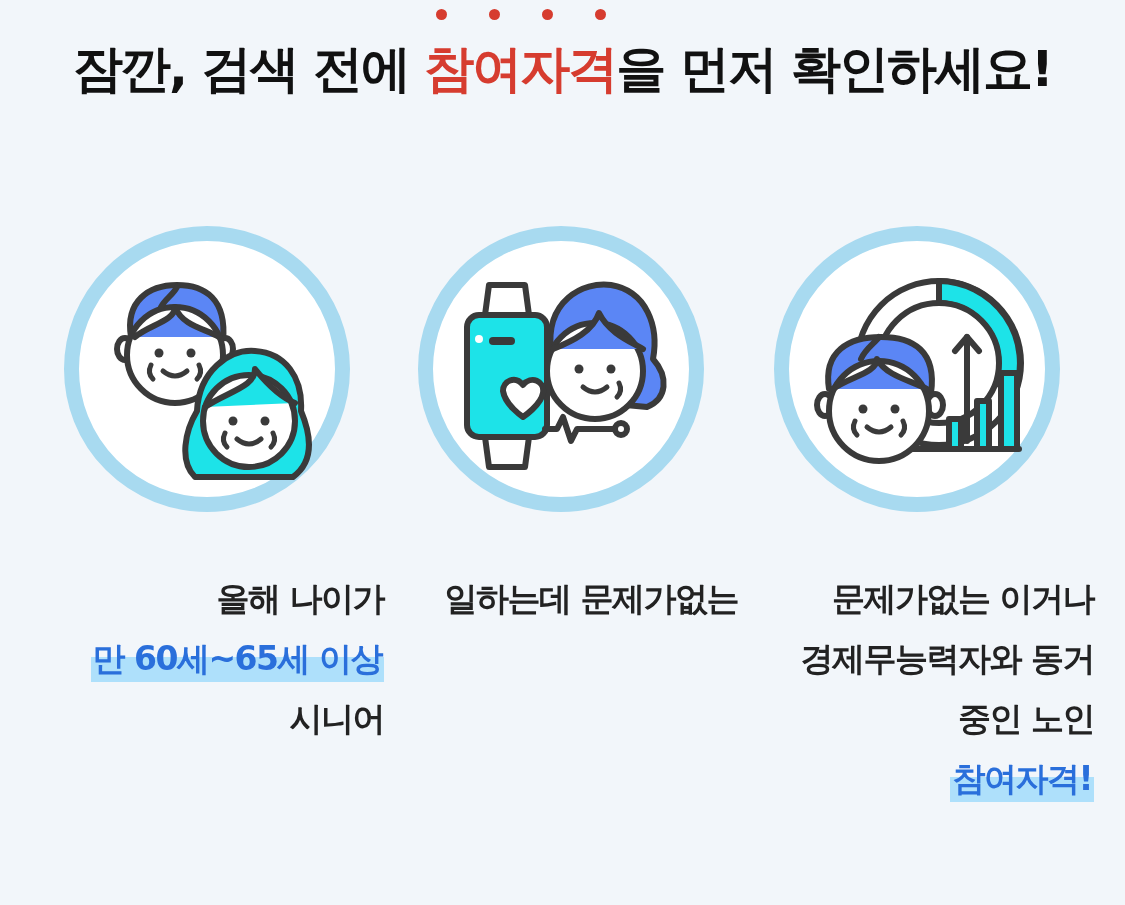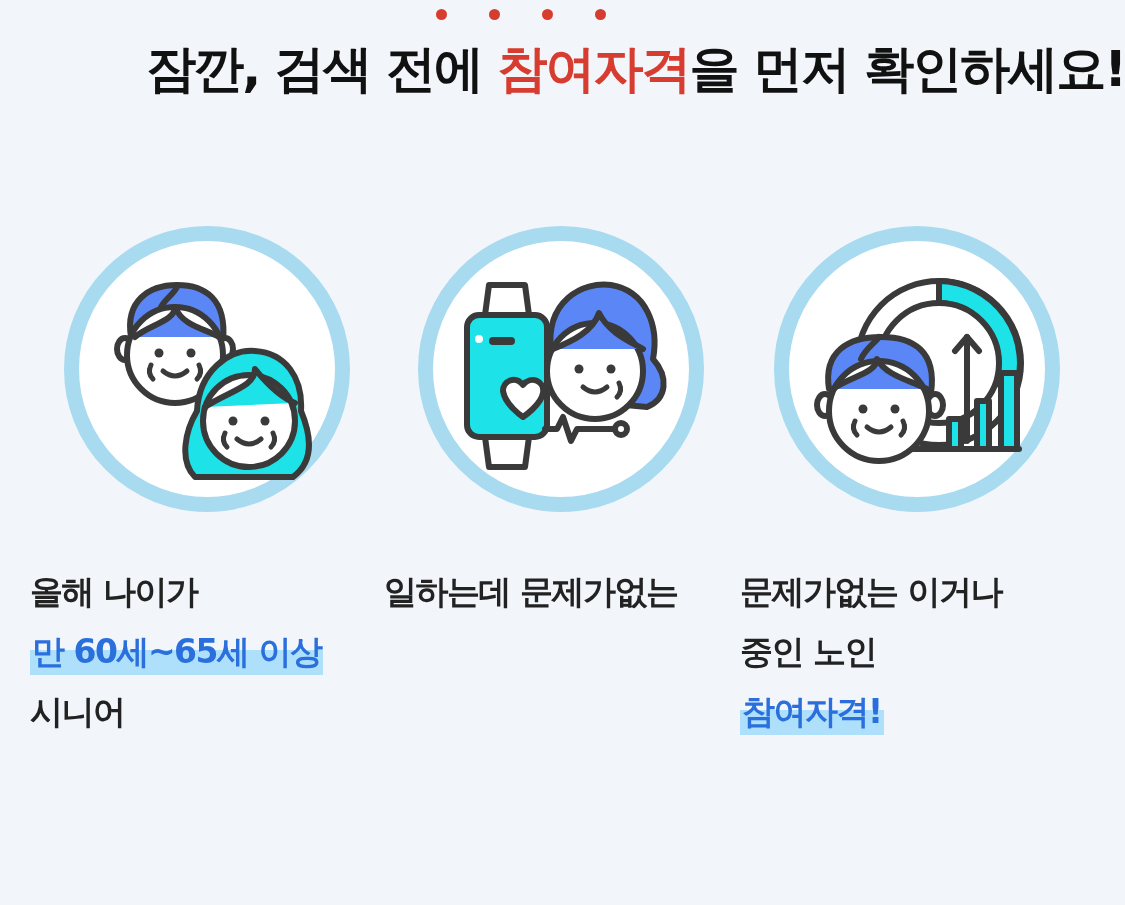--- a/index.html
+++ b/index.html
@@ -11,42 +11,42 @@
   .page { position: relative; width: 1125px; height: 905px; }
 
   .dots { position: absolute; top: 9px; left: 0; width: 1125px; height: 12px; }
   .dot {
     position: absolute; width: 11px; height: 11px; border-radius: 50%;
     background: #d63c2f;
   }
 
   .title {
     position: absolute; top: 36px; left: 0; width: 1125px;
-    text-align: right; font-weight: bold; font-size: 50px;
+    text-align: center; font-weight: bold; font-size: 50px;
     color: #111; letter-spacing: -2px; white-space: nowrap;
   }
   .title .accent { color: #d63c2f; }
 
   .col { position: absolute; top: 226px; width: 354px; }
   .col1 { left: 30px; }
   .col2 { left: 384px; }
   .col3 { left: 740px; }
 
   .circle {
     position: relative;
     width: 286px; height: 286px; margin: 0 auto;
     border-radius: 50%;
     background: #ffffff;
     border: 15px solid #a8daf0;
   }
   .circle svg { position: absolute; left: 0; top: 0; width: 256px; height: 256px; }
 
   .desc {
-    position: absolute; top: 336px; left: 0; width: 100%;
-    text-align: left;
+    position: absolute; top: 343px; left: 0; width: 100%;
+    text-align: right;
   }
   .line {
     display: block; font-size: 33px; font-weight: bold; color: #222;
     line-height: 60px; letter-spacing: -1.5px; white-space: nowrap;
   }
   .hl {
     display: inline-block;
     color: #2a6fdb;
     background: linear-gradient(to bottom, transparent 45%, #aee0fb 45%, #aee0fb 100%);
     padding: 0 2px; line-height: 46px;
@@ -169,18 +169,19 @@
         </g>
         <g stroke="#3a3a3a" stroke-width="5" fill="none" stroke-linecap="round">
           <path d="M78 186 Q90 196 102 186"></path>
           <path d="M66 180 Q62 188 68 194"></path>
             <path d="M114 180 Q118 188 112 194"></path>
         </g>
       </svg>
     </div>
     <div class="desc">
       <span class="line">문제가없는 이거나</span>
+      <span class="line">경제무능력자와 동거</span>
       <span class="line">중인 노인</span>
       <span class="line"><span class="hl">참여자격!</span></span>
     </div>
   </div>
 
 </div>
 
 </body></html>

